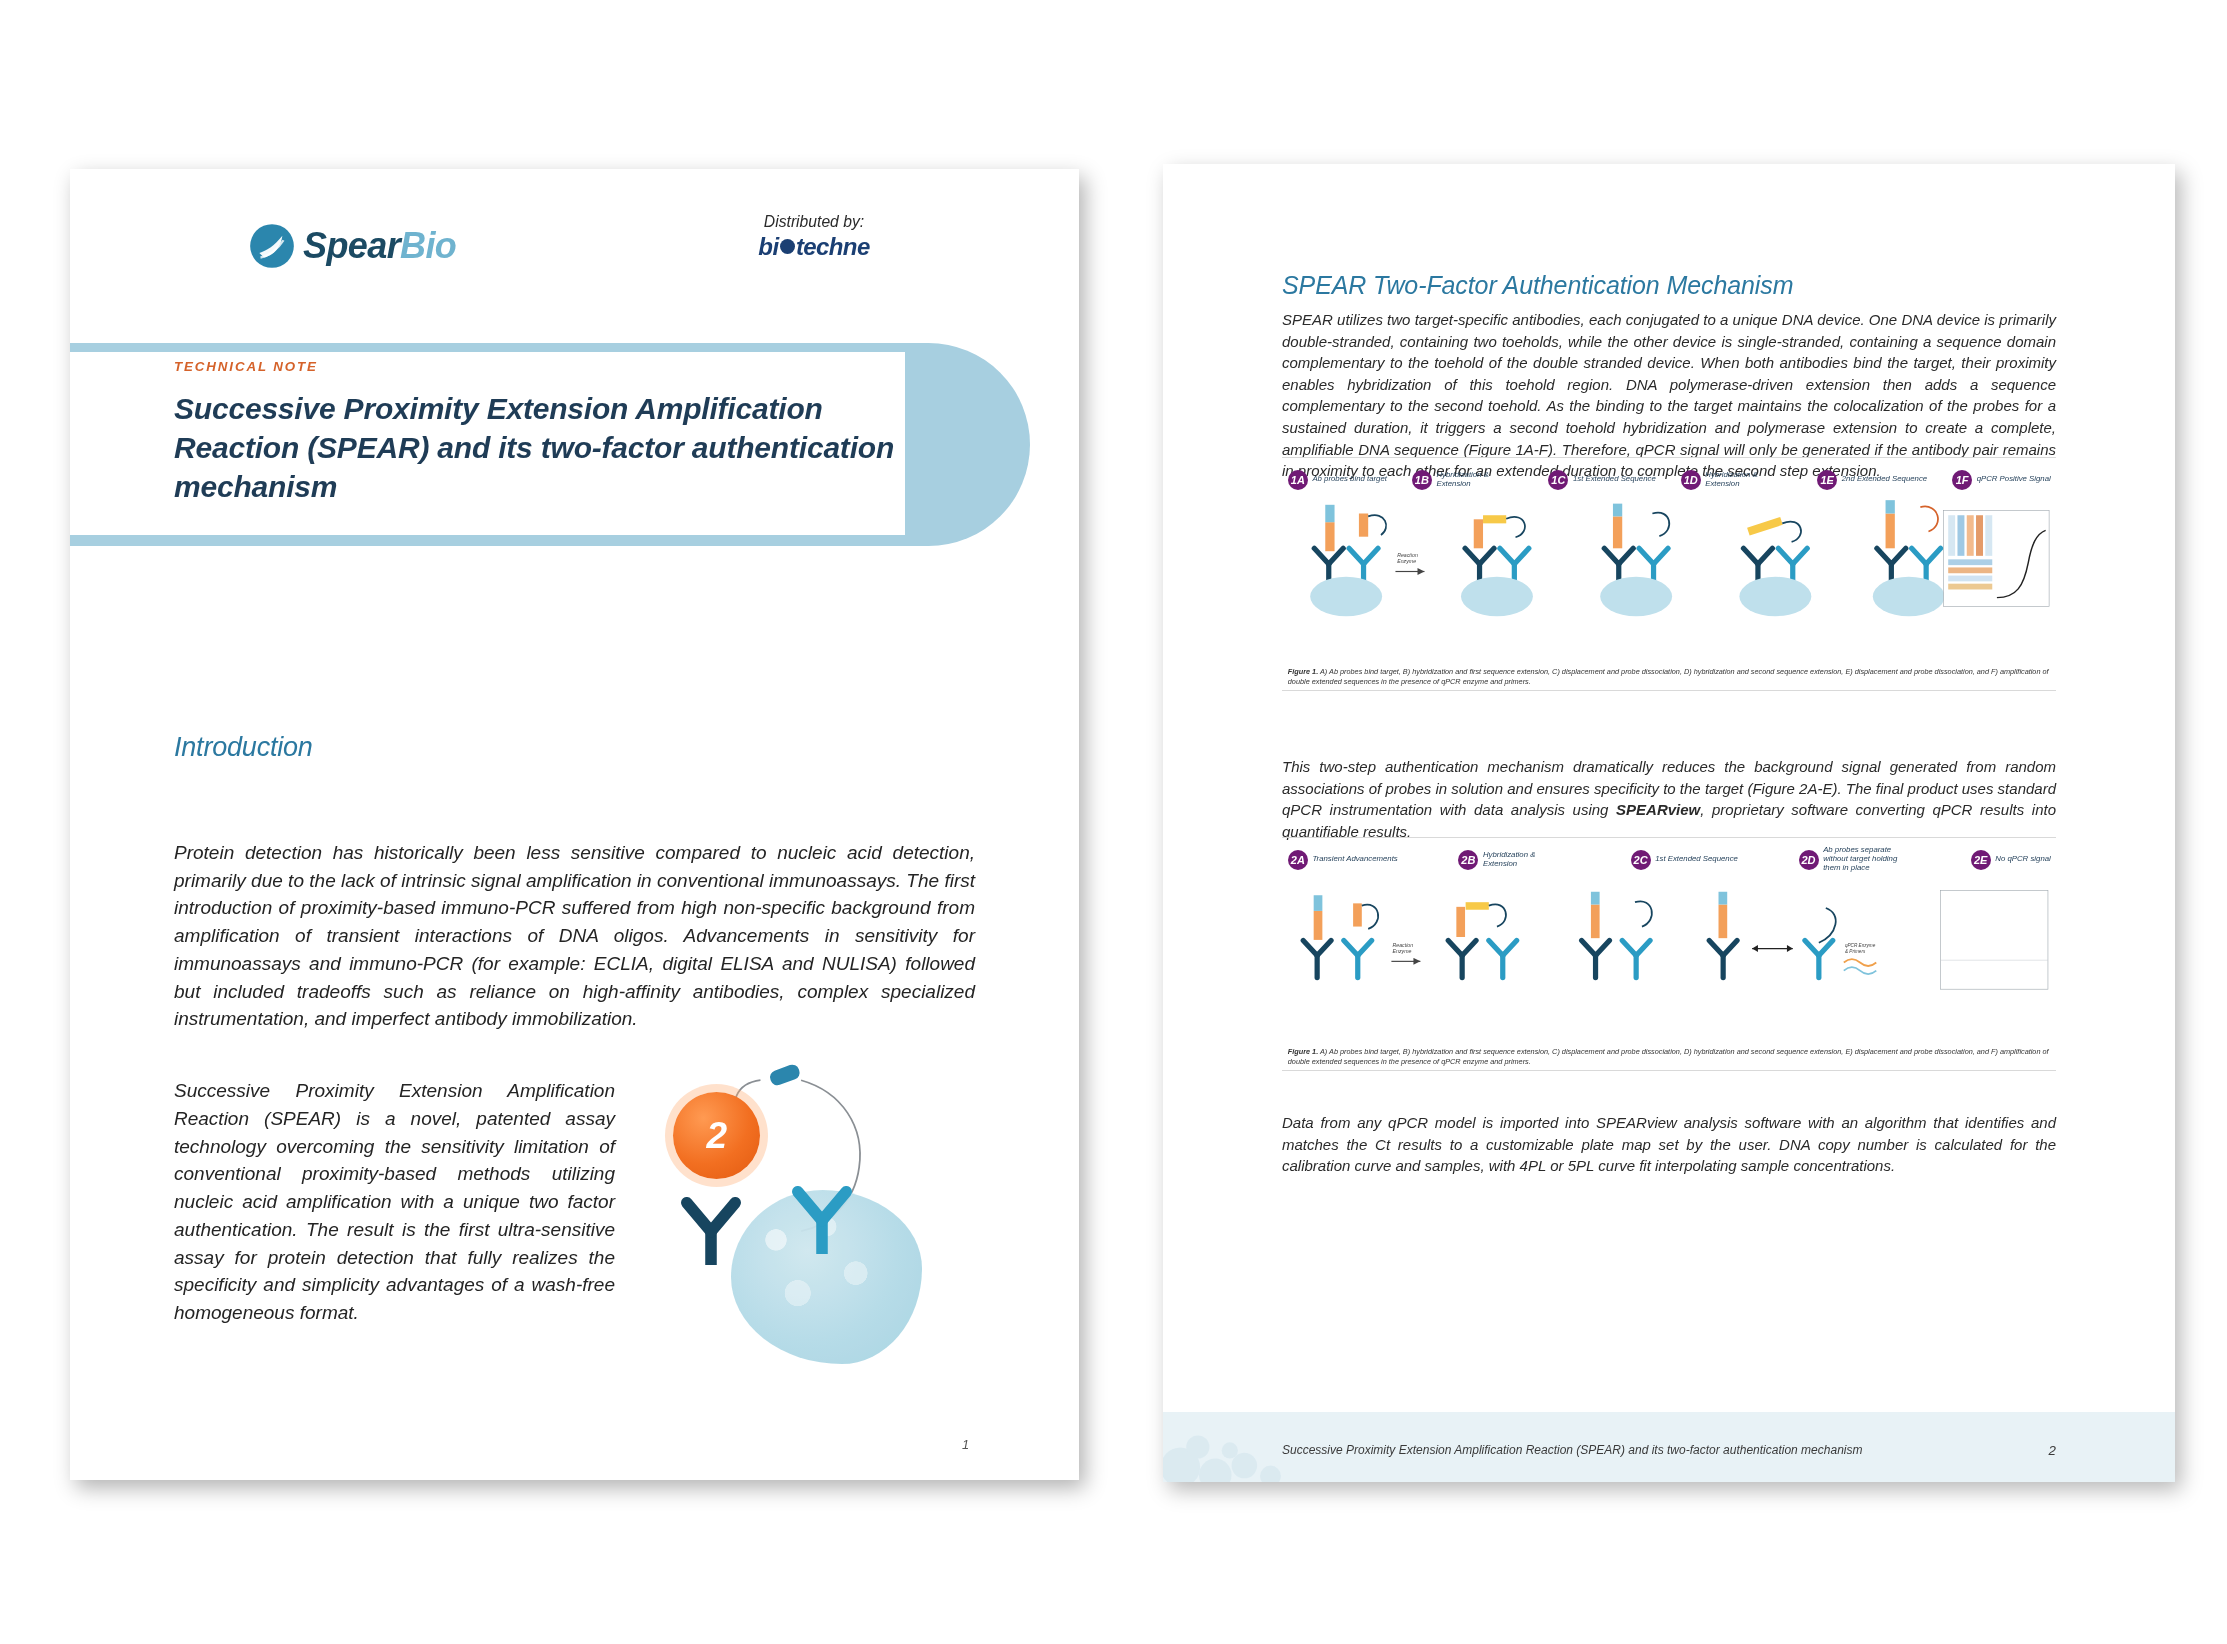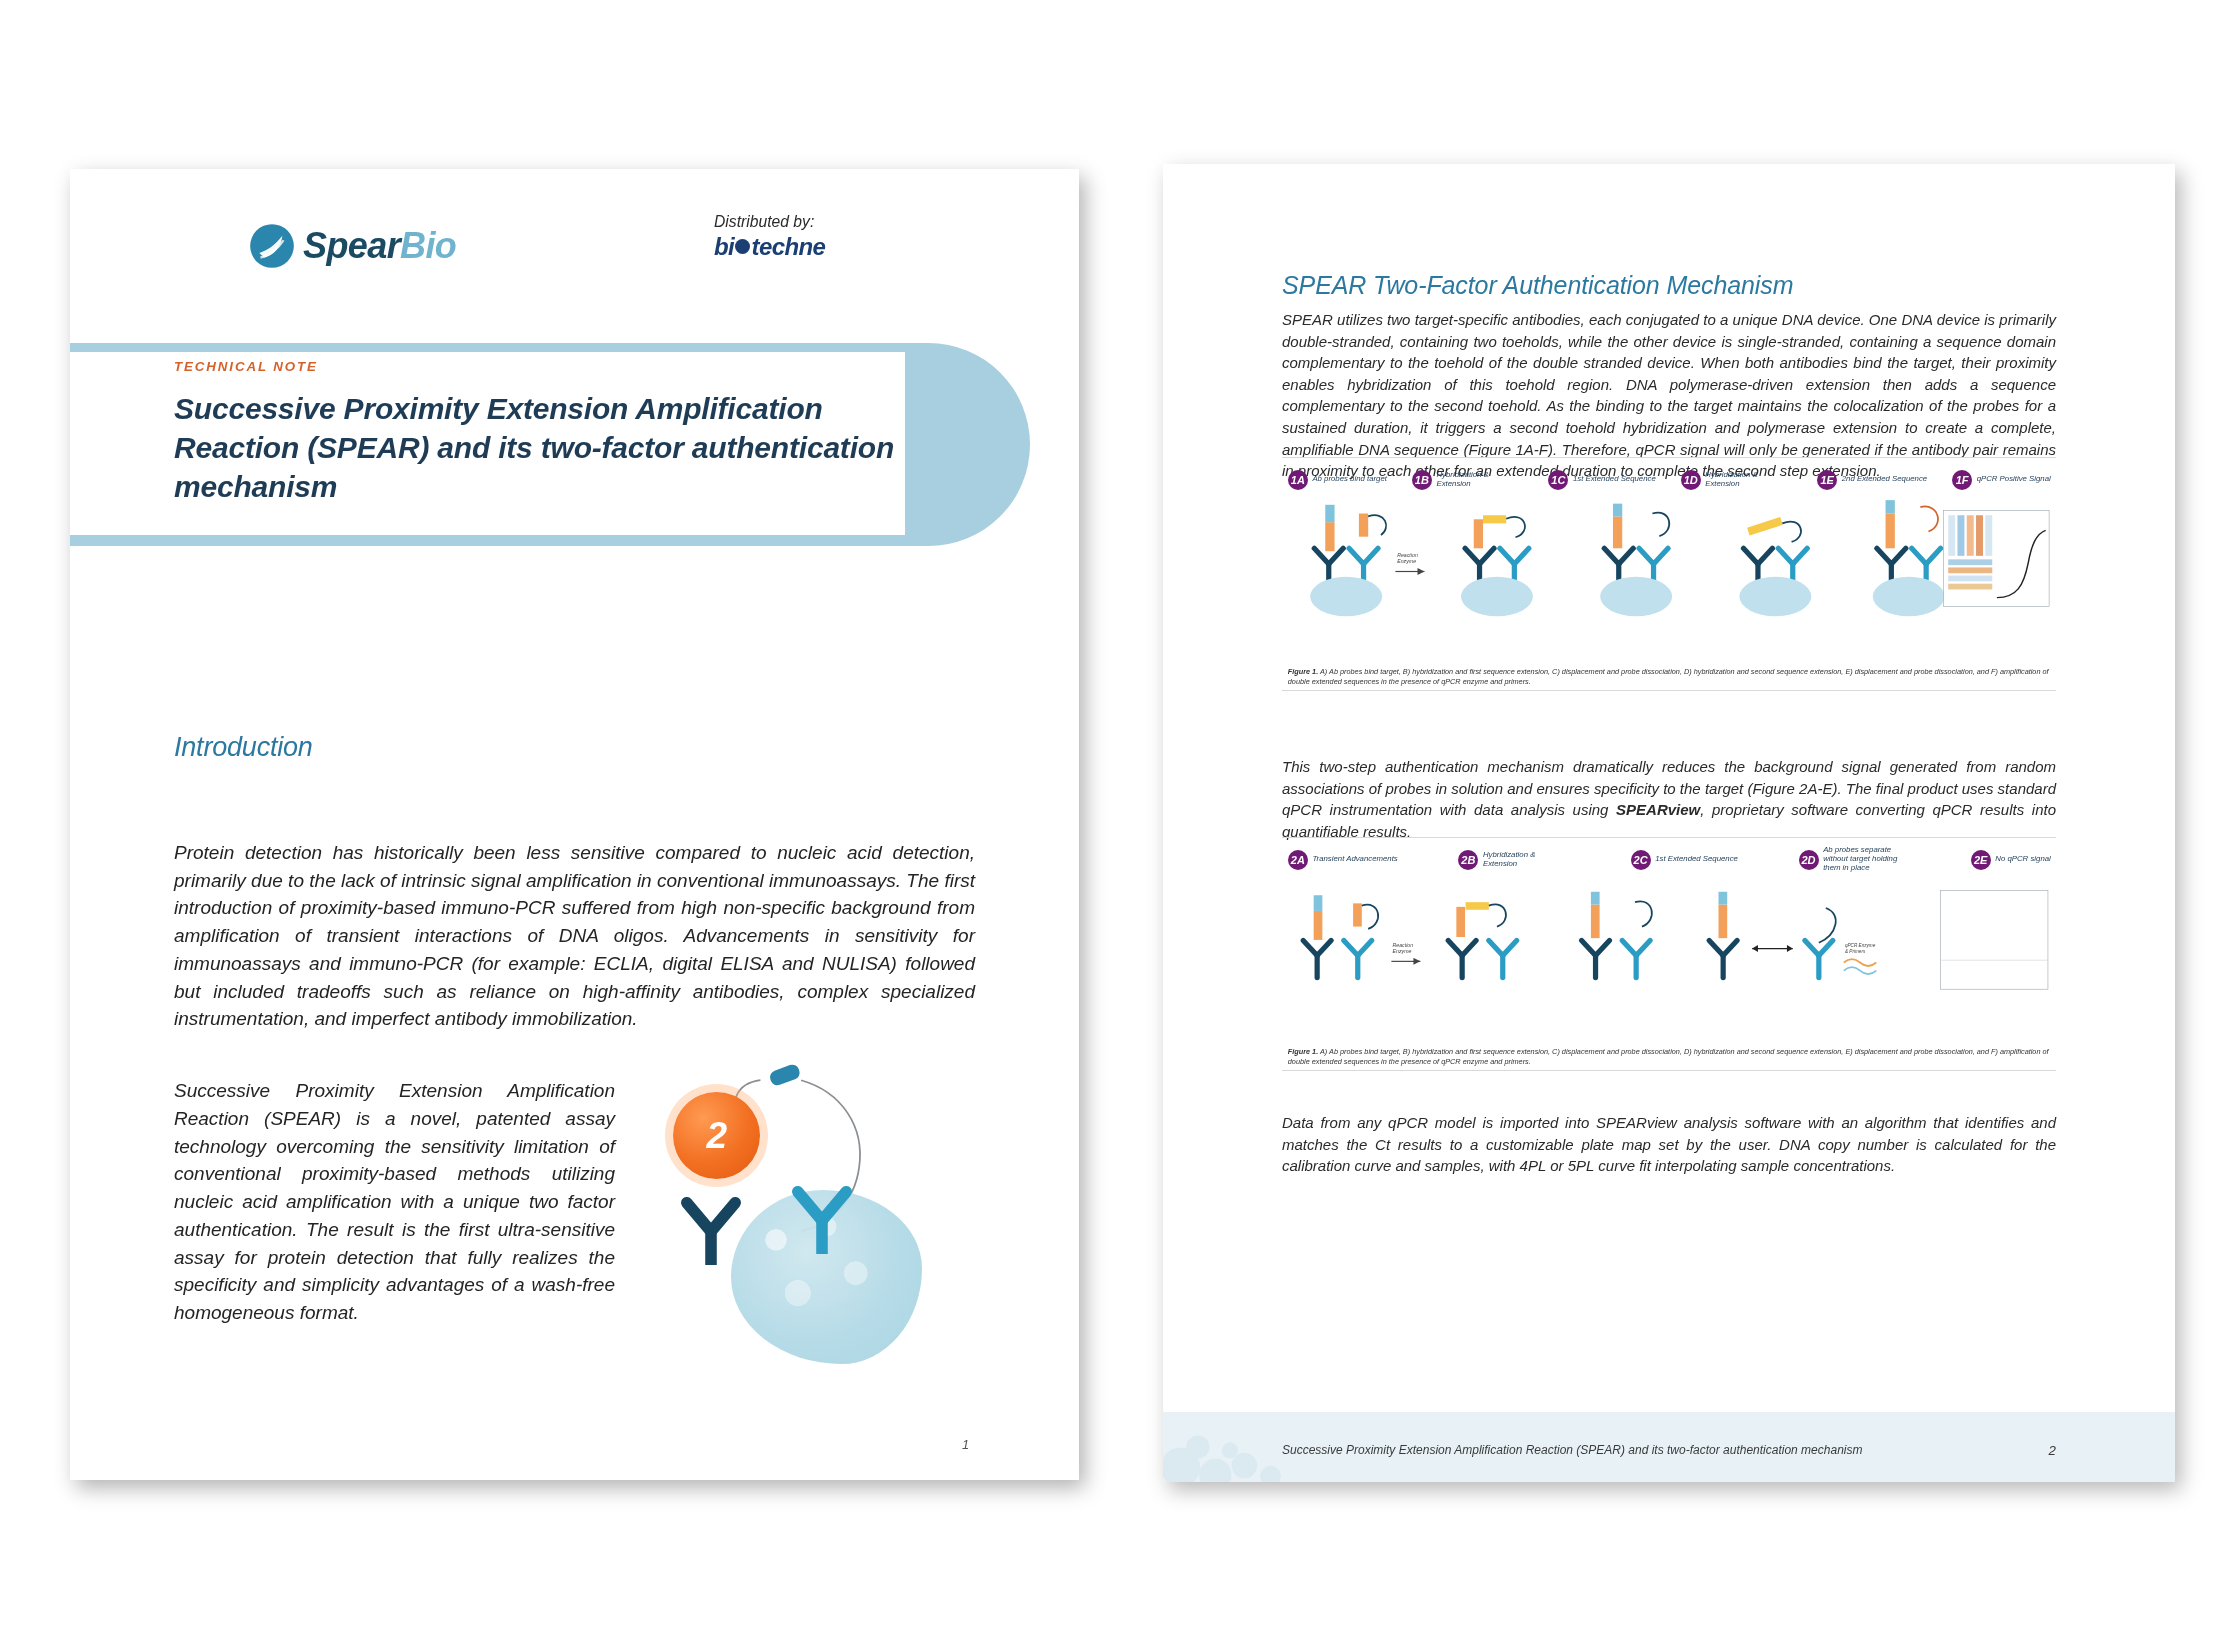--- a/index.html
+++ b/index.html
@@ -59,23 +59,23 @@
     font-size: 36px;
     font-weight: bold;
     letter-spacing: -0.6px;
     color: #1b4a63;
     line-height: 1;
   }
   .sb-text .bio { color: #6fb3cf; font-weight: bold; }
 
   .distributed {
     position: absolute;
-    right: 40px;
+    right: 62px;
     top: 0;
-    text-align: left;
+    text-align: center;
     width: 244px;
   }
   .dist-label {
     font-size: 15.7px;
     color: #2b2b2b;
     margin-bottom: 3.5px;
   }
   .biotechne {
     font-size: 24px;
     font-weight: bold;

